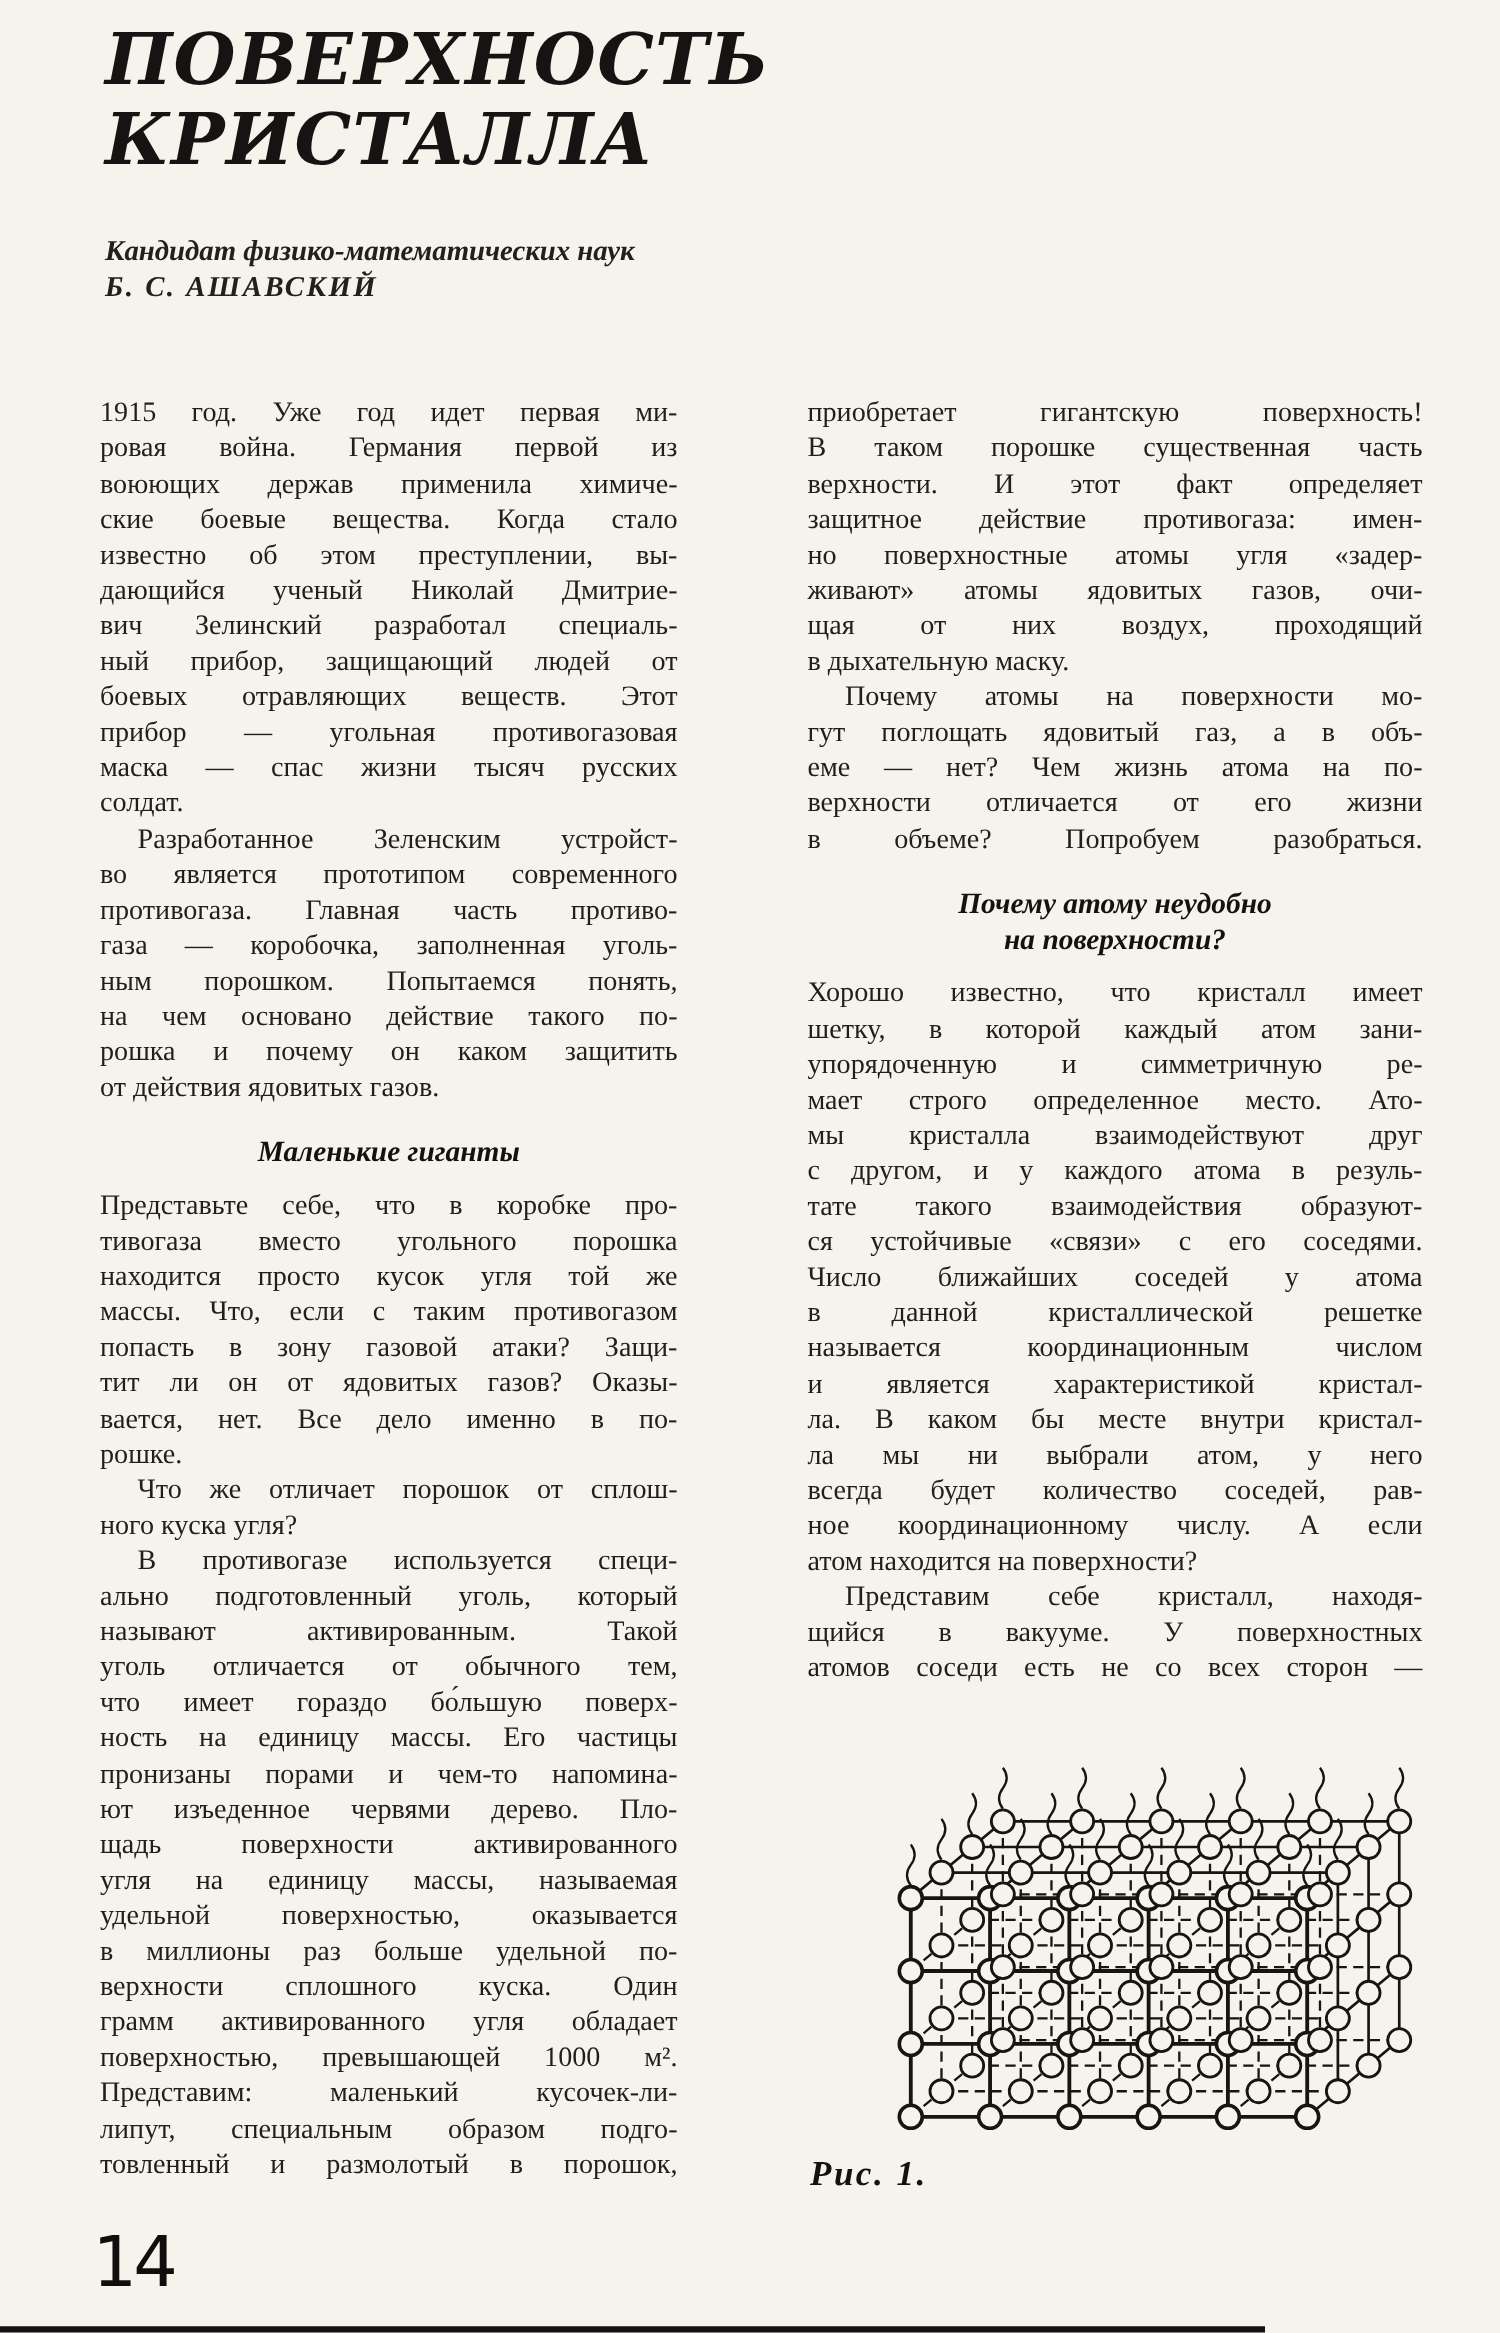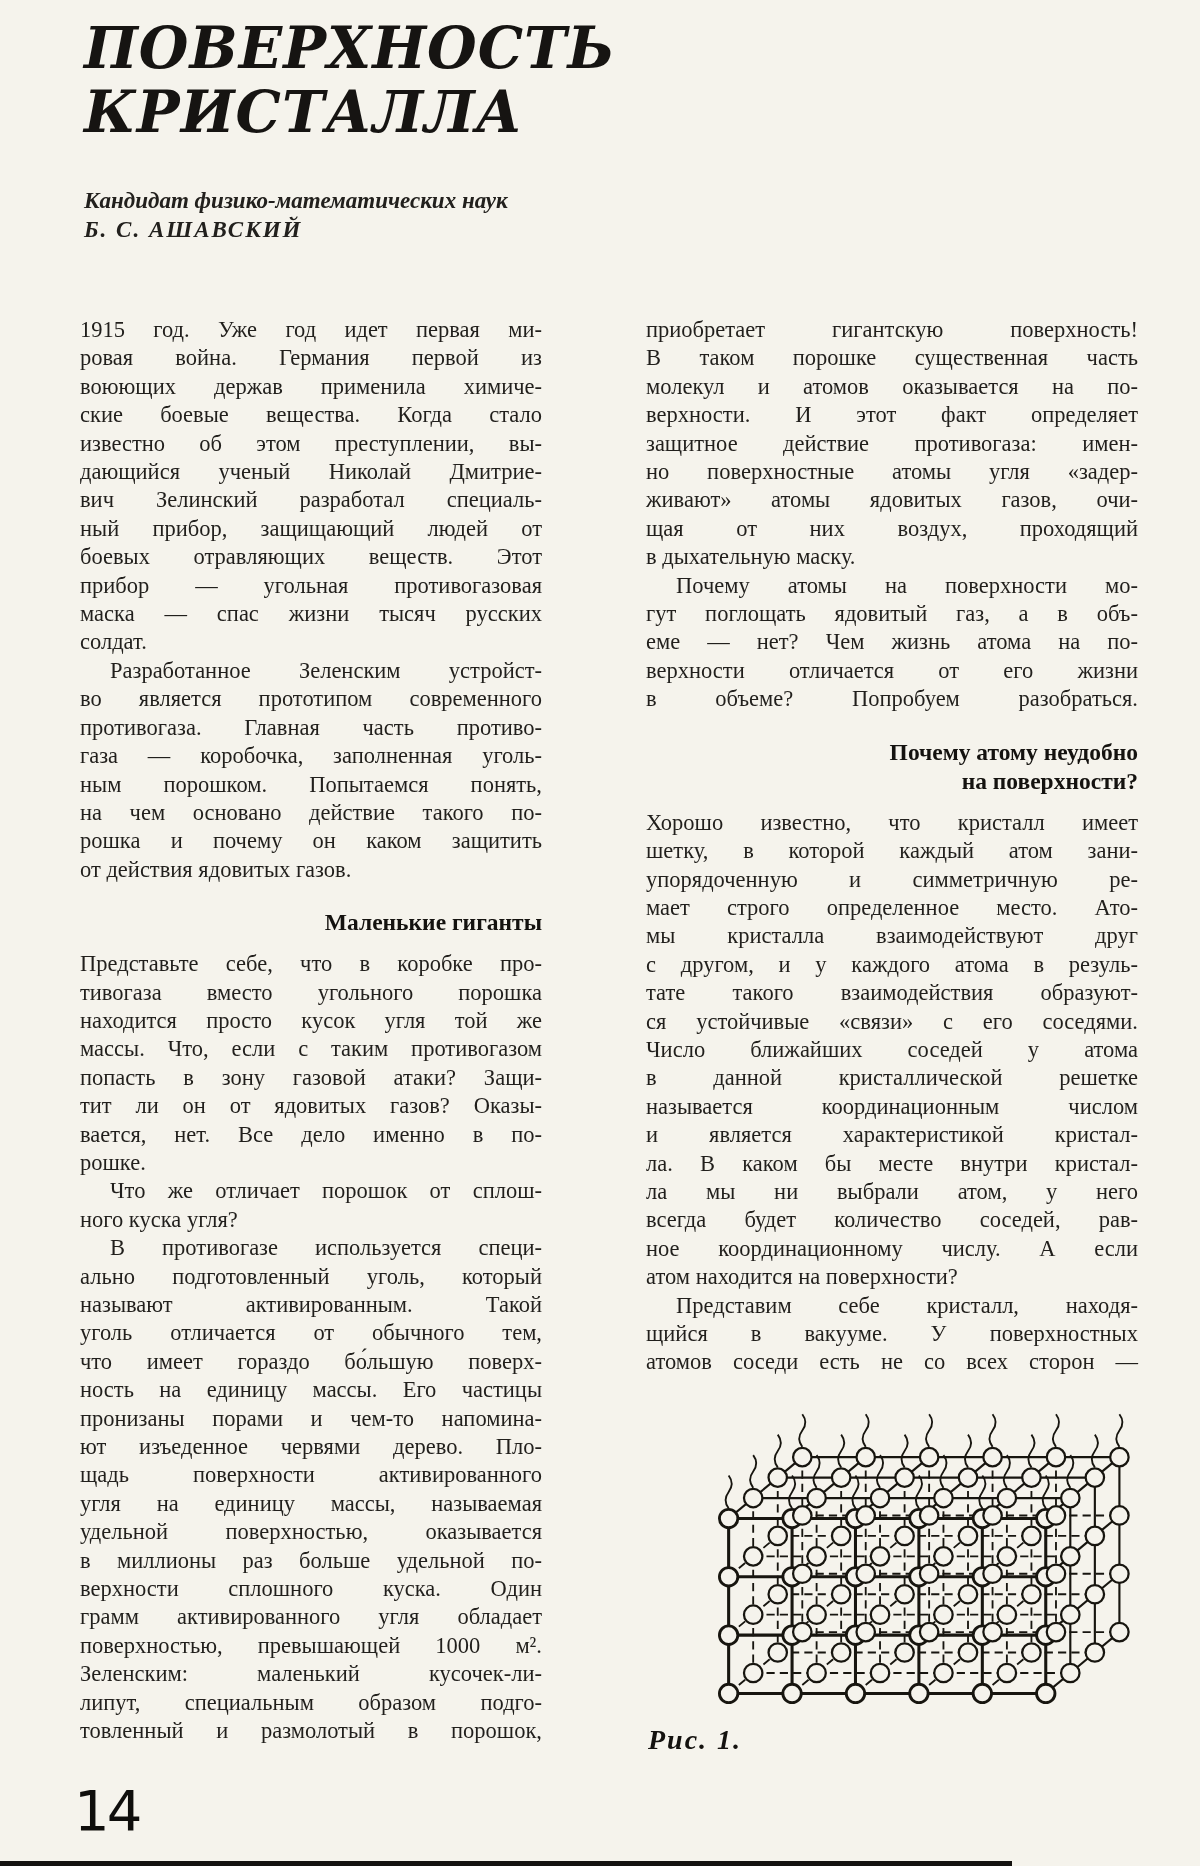--- a/index.html
+++ b/index.html
@@ -16,21 +16,21 @@
   .author .name { letter-spacing:2px; }
 
   .col { position:absolute; top:316px;
     font-family:"Liberation Serif",serif; font-size:22.5px; line-height:28.4px; color:#211f1c; }
   .col-left  { left:80px;  width:462px; }
   .col-right { left:646px; width:492px; }
 
   .pline { text-align:justify; text-align-last:justify; }
   .pline.shortlast { text-align-last:left; }
   .pline.indent { text-indent:30px; }
-  .hline { text-align:right; }
+  .hline { text-align:center;font-style:italic; }
   .subheading { font-weight:bold; font-size:23.5px; line-height:29px; margin:24px 0 13px 0; color:#14120f; }
   .para { margin:0; }
 
   .figure-wrap { position:absolute; left:694px; top:1406px; width:458px; height:312px; }
   .figure-wrap svg { width:100%; height:100%; }
   .fig-caption { position:absolute; left:648px; top:1724px;
     font-family:"Liberation Serif",serif; font-style:italic; font-weight:bold;
     font-size:28px; letter-spacing:2px; color:#14120f; }
 
   .page-number { position:absolute; left:74px; top:1778px;
@@ -105,30 +105,29 @@
         <div class="pline">ность на единицу массы. Его частицы</div>
         <div class="pline">пронизаны порами и чем-то напомина-</div>
         <div class="pline">ют изъеденное червями дерево. Пло-</div>
         <div class="pline">щадь поверхности активированного</div>
         <div class="pline">угля на единицу массы, называемая</div>
         <div class="pline">удельной поверхностью, оказывается</div>
         <div class="pline">в миллионы раз больше удельной по-</div>
         <div class="pline">верхности сплошного куска. Один</div>
         <div class="pline">грамм активированного угля обладает</div>
         <div class="pline">поверхностью, превышающей 1000 м².</div>
-        <div class="pline">Зеленским: маленький кусочек-ли-</div>
+        <div class="pline">Представим: маленький кусочек-ли-</div>
         <div class="pline">липут, специальным образом подго-</div>
         <div class="pline">товленный и размолотый в порошок,</div>
       </div>
     </div>
   <div class="col col-right">
       <div class="para">
         <div class="pline">приобретает гигантскую поверхность!</div>
         <div class="pline">В таком порошке существенная часть</div>
-        <div class="pline">молекул и атомов оказывается на по-</div>
         <div class="pline">верхности. И этот факт определяет</div>
         <div class="pline">защитное действие противогаза: имен-</div>
         <div class="pline">но поверхностные атомы угля «задер-</div>
         <div class="pline">живают» атомы ядовитых газов, очи-</div>
         <div class="pline">щая от них воздух, проходящий</div>
         <div class="pline shortlast">в дыхательную маску.</div>
       </div>
       <div class="para">
         <div class="pline indent">Почему атомы на поверхности мо-</div>
         <div class="pline">гут поглощать ядовитый газ, а в объ-</div>

